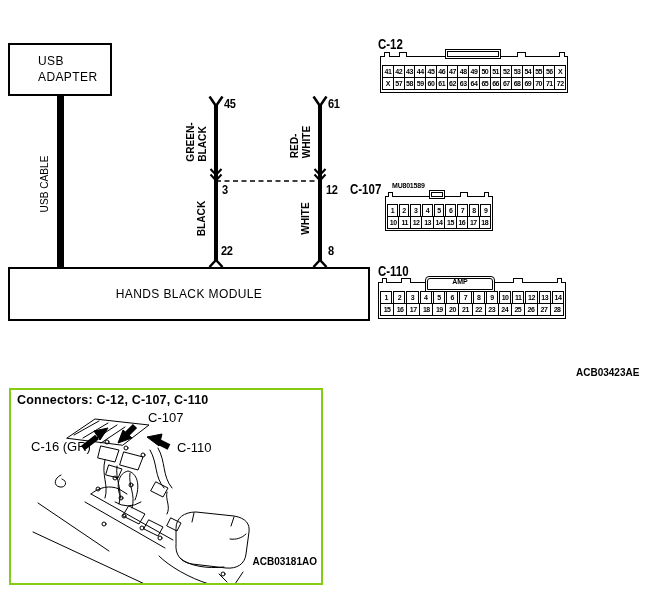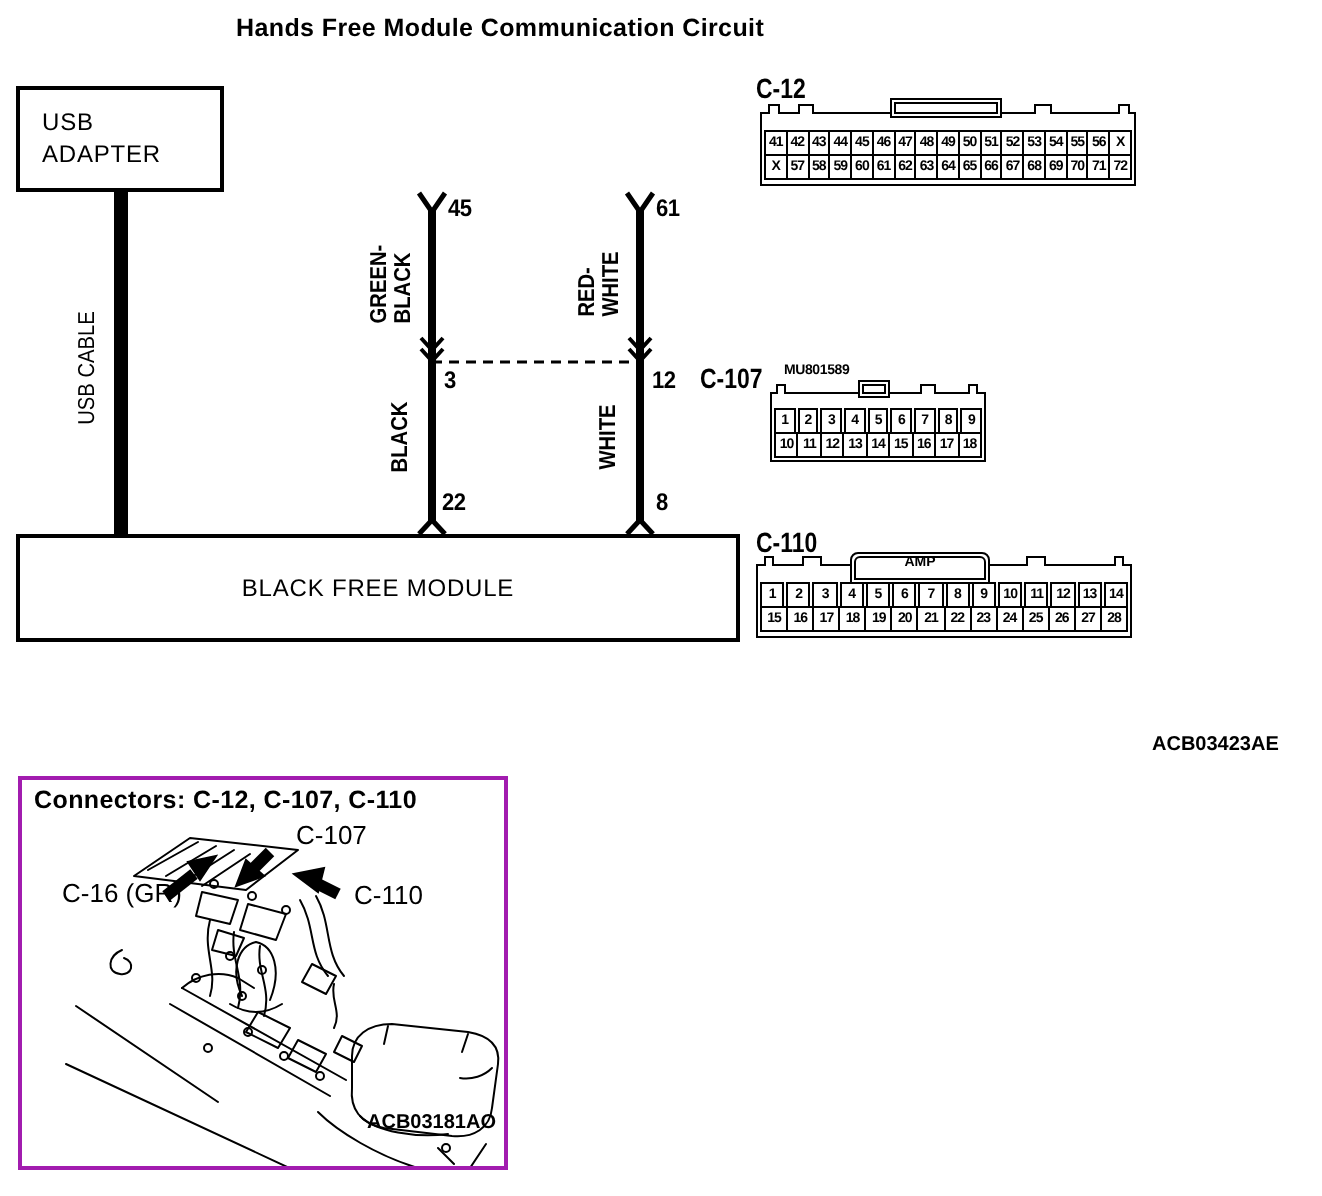--- a/index.html
+++ b/index.html
@@ -2,21 +2,21 @@
 <html><head>
 <meta charset="utf-8">
 <style>
   html,body{margin:0;padding:0;background:#fff;}
   .page{position:relative;width:661px;height:598px;background:#fff;color:#000;
         font-family:"Liberation Sans",sans-serif;overflow:hidden;}
   .abs{position:absolute;}
   .title{position:absolute;left:118px;top:7px;font-size:12.5px;font-weight:bold;letter-spacing:.2px;}
   .box{position:absolute;border:2px solid #000;box-sizing:border-box;display:flex;align-items:center;
        justify-content:center;font-size:12px;letter-spacing:.4px;background:#fff;}
-  .box.left-align{justify-content:flex-start;padding-left:11px;}
+  .box.left-align{justify-content:flex-start;padding-left:28px;}
   .pre{white-space:pre-line;line-height:1.3;}
   .vlabel{position:absolute;transform:rotate(-90deg) scaleX(.88);transform-origin:center center;
           white-space:pre;text-align:left;font-weight:bold;font-size:11.5px;line-height:1.05;
           display:flex;align-items:center;justify-content:center;}
   .vlabel.normal{font-weight:normal;}
   .pin-num{position:absolute;font-weight:bold;font-size:12px;letter-spacing:-.3px;
            transform:scaleX(.92);transform-origin:left top;white-space:nowrap;}
   .conn-label{position:absolute;font-weight:bold;font-size:14px;letter-spacing:0;
               transform:scaleX(.82);transform-origin:left top;white-space:nowrap;}
   .part-no{position:absolute;font-weight:bold;font-size:7px;letter-spacing:-.2px;}
@@ -30,33 +30,32 @@
   .raised .brand{position:relative;display:block;text-align:center;font-size:7px;font-weight:bold;
                  margin-top:1px;letter-spacing:0;z-index:2;}
   .pin-row{display:flex;position:relative;z-index:2;}
   .pin-row + .pin-row{margin-top:-1px;}
   .pin{flex:1;border:1px solid #000;margin-left:-1px;height:11px;line-height:11px;text-align:center;
        font-size:7px;font-weight:bold;letter-spacing:-.5px;overflow:hidden;background:#fff;}
   .pin:first-child{margin-left:0;}
   .pin-row.gapped{gap:1px;}
   .pin-row.gapped .pin{margin-left:0;}
   .ref-code{position:absolute;font-weight:bold;font-size:10px;letter-spacing:0;}
-  .figure{position:absolute;left:9px;top:388px;width:245px;height:197px;border:2px solid #a21caf;
+  .figure{position:absolute;left:9px;top:388px;width:314px;height:197px;border:2px solid #84cc16;
           box-sizing:border-box;background:#fff;}
   .figure-title{position:absolute;left:6px;top:3px;font-size:12.5px;font-weight:bold;letter-spacing:.2px;}
   .fig-label{position:absolute;font-size:13px;white-space:nowrap;}
   .fig-ref{position:absolute;right:4px;bottom:16px;font-weight:bold;font-size:10px;}
   svg{display:block;}
 </style>
 </head>
 <body>
 
 <div class="page">
 
-  <div class="title">Hands Free Module Communication Circuit</div>
 
   <svg class="abs" style="left:0;top:0;" width="661" height="390" viewBox="0 0 661 390">
     <g stroke="#000" fill="none">
 
       <line x1="60.5" y1="96" x2="60.5" y2="267" stroke-width="7"></line>
 
       <line x1="216" y1="104" x2="216" y2="261" stroke-width="4"></line>
 
       <line x1="320" y1="104" x2="320" y2="261" stroke-width="4"></line>
 
@@ -73,21 +72,21 @@
     </g>
   </svg>
 
   <div class="box left-align" style="left:8px;top:43px;width:104px;height:53px;">
     <span class="pre">USB
 ADAPTER</span>
   </div>
 
 
   <div class="box" style="left:8px;top:267px;width:362px;height:54px;">
-    <span>BLACK FREE MODULE</span>
+    <span>HANDS BLACK MODULE</span>
   </div>
 
   <div class="vlabel normal" style="left:4px;top:177px;width:80px;height:14px;">USB CABLE</div>
   <div class="vlabel" style="left:166px;top:130px;width:60px;height:24px;">GREEN-
 BLACK</div>
   <div class="vlabel" style="left:270px;top:130px;width:60px;height:24px;">RED-
 WHITE</div>
   <div class="vlabel" style="left:171px;top:212px;width:60px;height:13px;">BLACK</div>
   <div class="vlabel" style="left:275px;top:212px;width:60px;height:13px;">WHITE</div>
 

